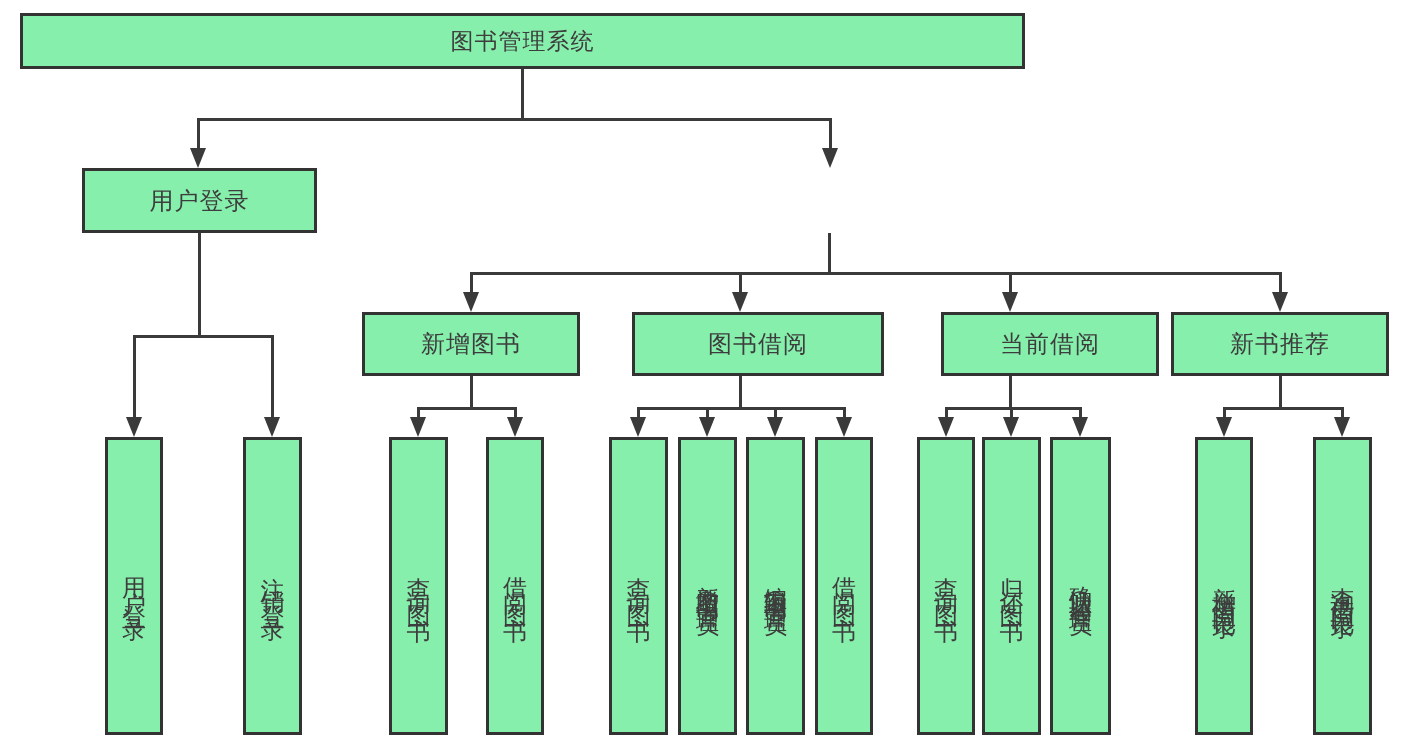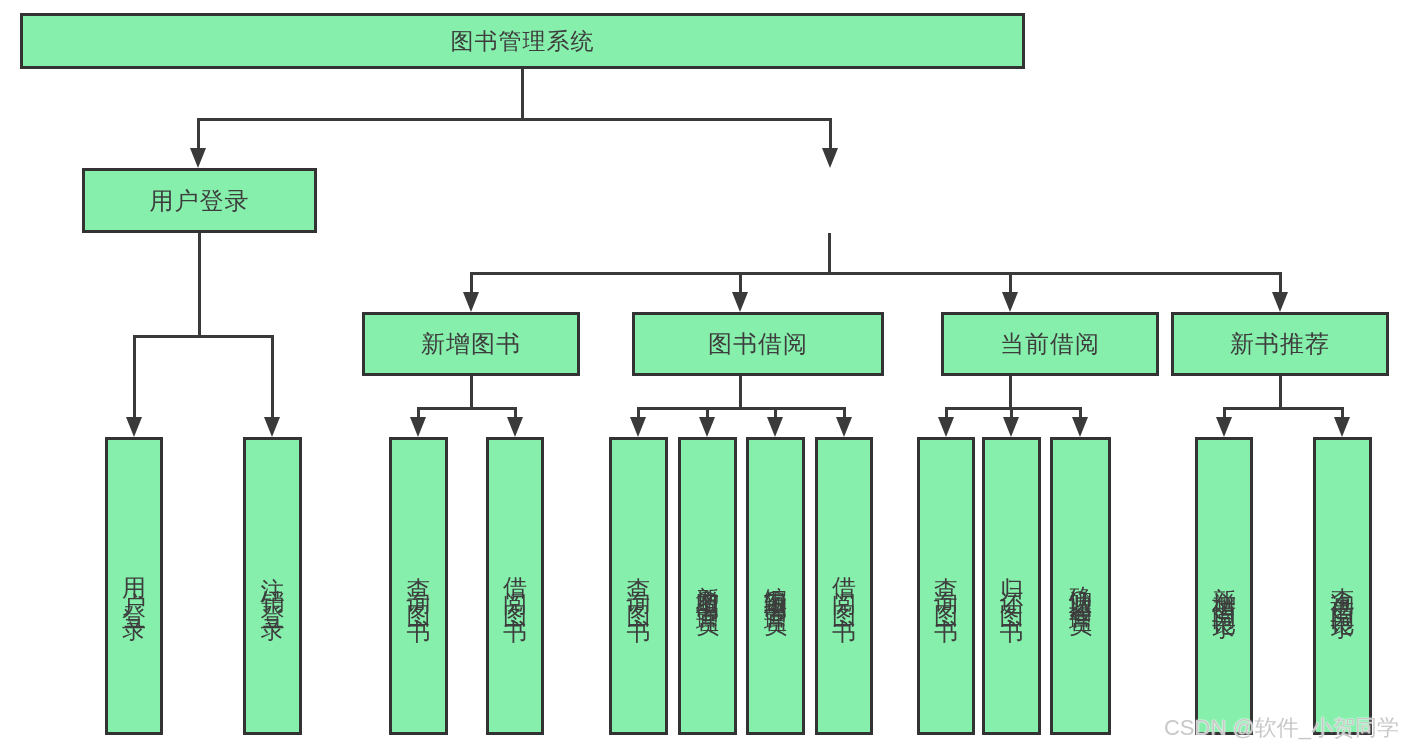--- a/index.html
+++ b/index.html
@@ -167,15 +167,14 @@
     <span class="vtext sp-sm">确认归还（管理员）</span>
   </div>
 
   <div class="node v" style="left:1195px; width:58px;">
     <span class="vtext sp-md">新增借阅记录</span>
   </div>
   <div class="node v" style="left:1313px; width:59px;">
     <span class="vtext sp-md">查询借阅记录</span>
   </div>
 
-  <div class="watermark">CSDN @软件_小贺同学</div>
 
 </div>
 
 </body></html>

